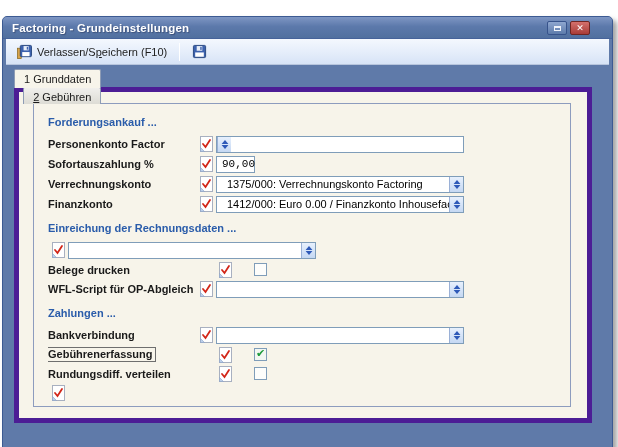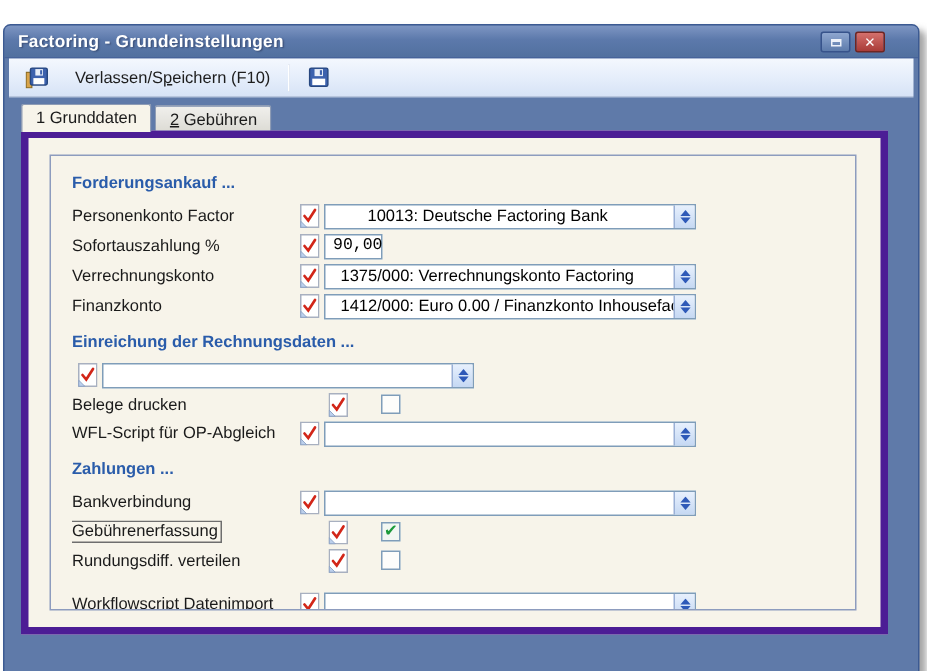--- a/index.html
+++ b/index.html
@@ -24,30 +24,30 @@
                   border:1px solid #37538b; }
   .wbtn.restore .glyph { width:7px; height:5px; border:1px solid #eef2fa; border-top-width:2px; }
   .wbtn.close { background:linear-gradient(180deg,#d4706c,#a93c38);
                 border:1px solid #6f2522; color:#fff; font-weight:bold; }
 
   
   .toolbar { position:absolute; top:22px; left:3px; right:3px; height:26px;
              background:linear-gradient(180deg,#f4f8fe 0%,#e3ecfa 60%,#d7e3f6 100%);
              border-bottom:1px solid #b7c5dd; display:flex; align-items:center;
              padding:0 4px; }
-  .tbtn { display:flex; align-items:center; gap:18px; height:20px; padding:0 6px;
+  .tbtn { display:flex; align-items:center; gap:5px; height:20px; padding:0 6px;
           font-size:11px; color:#1d1d1d; border:1px solid transparent; border-radius:2px; }
   .tbtn u { text-decoration:underline; }
   .tsep { width:1px; height:18px; background:#a9b9d4; margin:0 5px;
           border-right:1px solid #ffffff; }
 
   .floppy { width:15px; height:15px; display:inline-block; }
 
   
-  .tabstrip { position:absolute; top:52px; left:11px; display:flex; align-items:flex-end; z-index:3; }
+  .tabstrip { position:absolute; top:52px; left:11px; display:flex; align-items:flex-end; z-index:3;flex-direction:column; }
   .tab { height:17px; padding:1px 9px 0 9px; font-size:11px; color:#1a1a1a;
          background:linear-gradient(180deg,#f0efec,#dddcd5);
          border:1px solid #8e9cb5; border-bottom:none; border-radius:2px 2px 0 0;
          margin-right:2px; display:flex; align-items:center; }
   .tab u { text-decoration:underline; }
   .tab.active { height:19px; background:#f7f4ea; position:relative; margin-bottom:-1px;
                 z-index:4; padding-bottom:1px; }
 
   .page { position:absolute; top:70px; left:11px; width:578px; height:336px;
           background:#f7f4ea; border:5px solid #4c1d95; z-index:2; }
@@ -56,21 +56,21 @@
               border:1px solid #8d9cbe; padding:12px 14px 0 14px; overflow:hidden; }
 
   .sec-head { font-size:11px; font-weight:bold; color:#2a5caa; height:16px;
               margin-bottom:2px; }
   .sec-head.gap { margin-top:8px; }
 
   .row { display:flex; align-items:center; height:20px; }
   .row.cb { height:19px;gap:19px; }
   .row.spacer-top { margin-top:10px; }
   .lbl { width:148px; font-size:11px; color:#1a1a1a; flex:none;
-         white-space:nowrap; overflow:hidden; }
+         white-space:nowrap; overflow:hidden;font-weight:bold; }
   .lbl .focus-box { border:1px solid #6e6e6e; padding:0 2px 1px 2px; margin-left:-3px;
                     background:#f7f4ea; display:inline-block; }
   .req-icon { width:13px; height:16px; flex:none; margin-right:3px; margin-left:4px; }
 
   .combo { display:flex; width:248px; height:17px; border:1px solid #7f9db9;
            background:#ffffff; flex:none; }
   .combo.wide { width:248px; }
   .combo-text { flex:1; font-size:11px; color:#000; line-height:15px; padding-left:10px;
                 white-space:nowrap; overflow:hidden; }
   .combo-text.indent-num { padding-left:28px; }
@@ -141,21 +141,20 @@
       <div class="sec-head">Forderungsankauf ...</div>
 
       <div class="row">
         <span class="lbl">Personenkonto Factor</span>
         <svg class="req-icon" viewBox="0 0 13 16">
           <rect x="0.5" y="0.5" width="12" height="15" fill="#ffffff" stroke="#a8b0c0"></rect>
           <path d="M0.5 15.5 L4.5 15.5 L0.5 11.5 Z" fill="#bcd0ec" stroke="#8aa0c4" stroke-width="0.6"></path>
           <path d="M3 8 L5.5 11 L10 4" fill="none" stroke="#d22618" stroke-width="1.8" stroke-linecap="round"></path>
         </svg>
         <div class="combo">
-          <span class="combo-text indent-num">10013: Deutsche Factoring Bank</span>
           <span class="combo-btn">
             <svg width="8" height="9" viewBox="0 0 8 9">
               <path d="M4 0 L7.4 4 L0.6 4 Z" fill="#2e59b8"></path>
                 <path d="M4 9 L7.4 5 L0.6 5 Z" fill="#2e59b8"></path>
             </svg>
           </span>
         </div>
       </div>
 
       <div class="row">
@@ -284,37 +283,20 @@
       <div class="row cb">
         <span class="lbl">Rundungsdiff. verteilen</span>
         <svg class="req-icon" viewBox="0 0 13 16">
           <rect x="0.5" y="0.5" width="12" height="15" fill="#ffffff" stroke="#a8b0c0"></rect>
           <path d="M0.5 15.5 L4.5 15.5 L0.5 11.5 Z" fill="#bcd0ec" stroke="#8aa0c4" stroke-width="0.6"></path>
           <path d="M3 8 L5.5 11 L10 4" fill="none" stroke="#d22618" stroke-width="1.8" stroke-linecap="round"></path>
         </svg>
         <span class="checkbox"></span>
       </div>
 
-      <div class="row spacer-top">
-        <span class="lbl">Workflowscript Datenimport</span>
-        <svg class="req-icon" viewBox="0 0 13 16">
-          <rect x="0.5" y="0.5" width="12" height="15" fill="#ffffff" stroke="#a8b0c0"></rect>
-          <path d="M0.5 15.5 L4.5 15.5 L0.5 11.5 Z" fill="#bcd0ec" stroke="#8aa0c4" stroke-width="0.6"></path>
-          <path d="M3 8 L5.5 11 L10 4" fill="none" stroke="#d22618" stroke-width="1.8" stroke-linecap="round"></path>
-        </svg>
-        <div class="combo wide">
-          <span class="combo-text"></span>
-          <span class="combo-btn">
-            <svg width="8" height="9" viewBox="0 0 8 9">
-              <path d="M4 0 L7.4 4 L0.6 4 Z" fill="#2e59b8"></path>
-                <path d="M4 9 L7.4 5 L0.6 5 Z" fill="#2e59b8"></path>
-            </svg>
-          </span>
-        </div>
-      </div>
 
       <div class="row cb">
 
         <svg class="req-icon" viewBox="0 0 13 16">
           <rect x="0.5" y="0.5" width="12" height="15" fill="#ffffff" stroke="#a8b0c0"></rect>
           <path d="M0.5 15.5 L4.5 15.5 L0.5 11.5 Z" fill="#bcd0ec" stroke="#8aa0c4" stroke-width="0.6"></path>
           <path d="M3 8 L5.5 11 L10 4" fill="none" stroke="#d22618" stroke-width="1.8" stroke-linecap="round"></path>
         </svg>
 
       </div>

